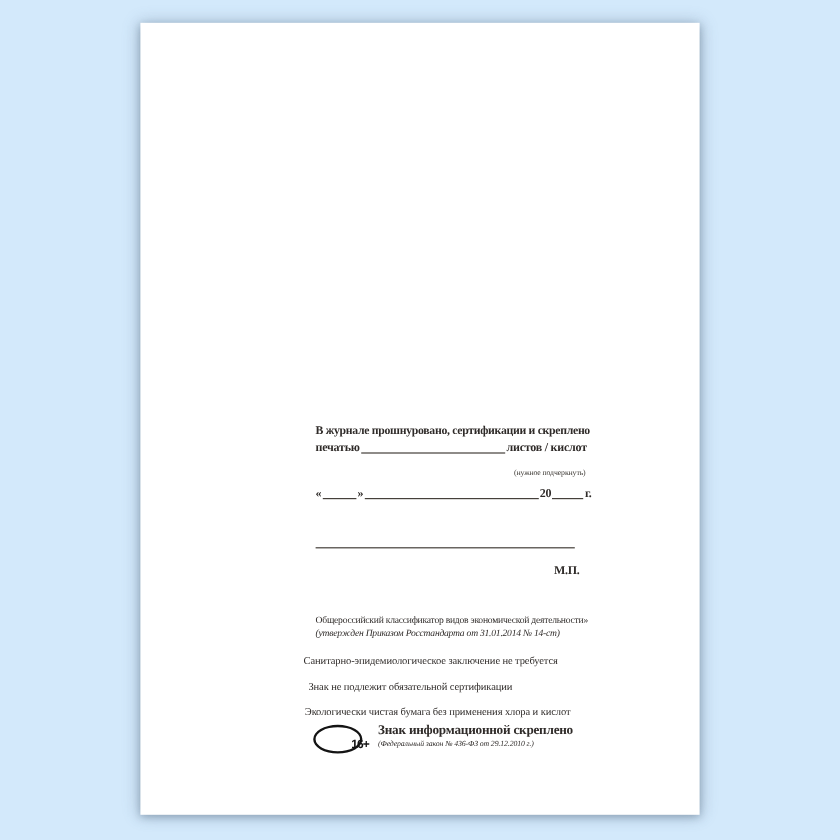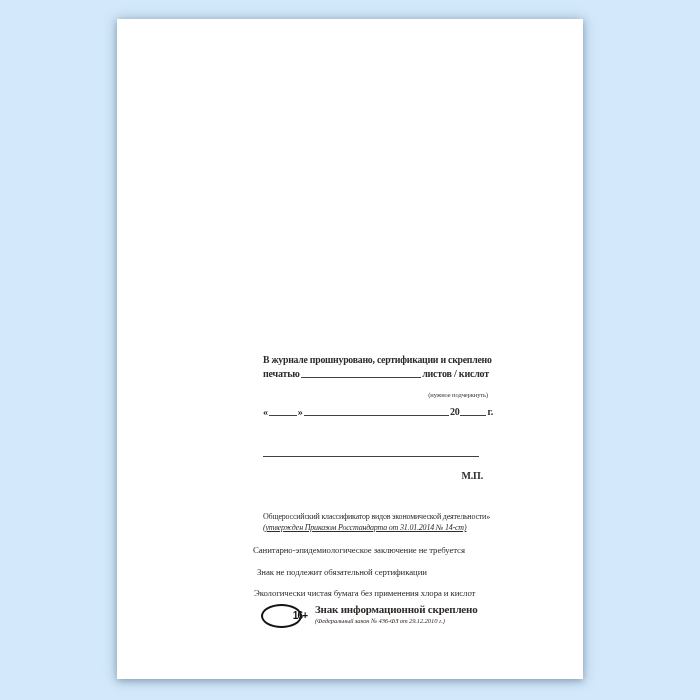--- a/index.html
+++ b/index.html
@@ -29,21 +29,21 @@
 
   .comp1 { font-size:8.5px; letter-spacing:-0.2px; }
   .comp2 { font-size:8px;  letter-spacing:-0.2px; }
   .comp3 { font-size:8px;  letter-spacing:-0.2px; font-style:italic; }
   .stmt  { font-size:8.8px; letter-spacing:-0.1px; }
 
   .infoRow { display:flex; align-items:flex-start; }
   .ageIcon {
     flex:0 0 auto; width:24px; height:24px; margin-top:1px;
     border:2px solid #141414; border-radius:50%;
-    display:flex; align-items:center; justify-content:center;
+    display:flex; align-items:flex-end; justify-content:center;
     font-size:10px; font-weight:bold; letter-spacing:-0.8px; color:#141414;
     font-family:"Liberation Sans","DejaVu Sans",sans-serif;
     padding-left:37px;
   }
   .infoTxt  { margin-left:13px; }
   .infoLbl  { font-size:11px; font-weight:bold; letter-spacing:-0.2px; }
   .infoLaw  { font-size:6.5px; font-style:italic; margin-top:1px; letter-spacing:-0.1px; }
 </style>
 </head>
 <body>
@@ -70,21 +70,21 @@
       <span class="fill w26"></span>
       <span class="lbl">г.</span>
     </div>
 
 
     <div class="row soloLine" style="left:146px; top:437px; width:216px;"></div>
 
     <div class="row lbl rightTxt" style="left:146px; top:451px; width:220px;">М.П.</div>
 
     <div class="row comp2" style="left:146px; top:493px;">Общероссийский классификатор видов экономической деятельности»</div>
-    <div class="row comp3" style="left:146px; top:504px;text-decoration:underline;">(утвержден Приказом Росстандарта от 31.01.2014 № 14-ст)</div>
+    <div class="row comp3" style="left:146px; top:504px;">(утвержден Приказом Росстандарта от 31.01.2014 № 14-ст)</div>
 
     <div class="row stmt" style="left:136px; top:526px;">Санитарно-эпидемиологическое заключение не требуется</div>
     <div class="row stmt" style="left:140px; top:548px;">Знак не подлежит обязательной сертификации</div>
     <div class="row stmt" style="left:137px; top:569px;">Экологически чистая бумага без применения хлора и кислот</div>
 
     <div class="row infoRow" style="left:144px; top:584px;">
       <span class="ageIcon">
         <span>16+</span>
       </span>
       <span class="infoTxt">

